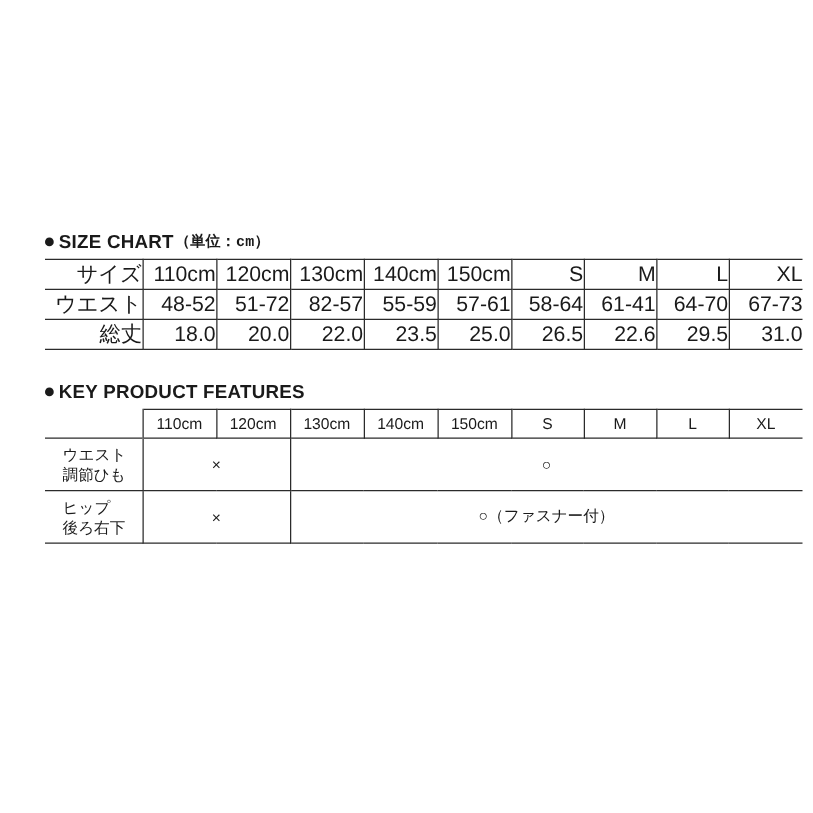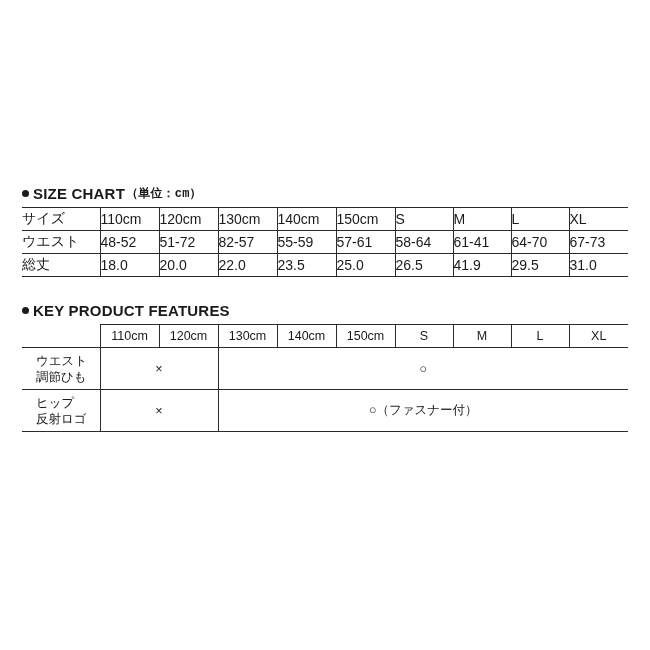--- a/index.html
+++ b/index.html
@@ -15,21 +15,21 @@
     overflow: hidden;
   }
   .page {
     position: relative;
     width: 650px;
     height: 650px;
     box-sizing: border-box;
   }
   .content {
     position: absolute;
-    left: 22px;
+    left: 36px;
     top: 186px;
     width: 606px;
   }
 
   
   .section-head {
     display: flex;
     align-items: center;
     font-weight: bold;
     font-size: 15px;
@@ -60,22 +60,22 @@
   table {
     border-collapse: collapse;
     width: 606px;
     table-layout: fixed;
   }
   table.size-chart td, table.size-chart th {
     border-top: 1px solid #2b2b2b;
     border-bottom: 1px solid #2b2b2b;
     border-left: 1px solid #2b2b2b;
     border-right: 1px solid #2b2b2b;
-    font-size: 14px;
-    text-align: left;
+    font-size: 17px;
+    text-align: right;
     height: 22px;
     padding: 0;
     font-weight: normal;
     background: #ffffff;
   }
   
   table.size-chart tr > *:first-child { border-left: none; }
   table.size-chart tr > *:last-child { border-right: none; }
 
   table.size-chart tr.head-row > * {
@@ -179,21 +179,21 @@
         <td>67-73</td>
       </tr>
       <tr>
         <td class="cell-label">総丈</td>
         <td>18.0</td>
         <td>20.0</td>
         <td>22.0</td>
         <td>23.5</td>
         <td>25.0</td>
         <td>26.5</td>
-        <td>41.9</td>
+        <td>22.6</td>
         <td>29.5</td>
         <td>31.0</td>
       </tr>
     </tbody>
       </table>
 
     <div class="spacer"></div>
 
     <div class="section-head">
       <span class="bullet"></span>
@@ -232,21 +232,21 @@
           <div>ウエスト</div>
           <div>調節ひも</div>
         </td>
         <td class="mark" colspan="2">×</td>
         <td class="mark" colspan="7">○</td>
       </tr>
 
       <tr class="r-tall">
         <td class="rowlabel">
           <div>ヒップ</div>
-          <div>反射ロゴ</div>
+          <div>後ろ右下</div>
         </td>
         <td class="mark" colspan="2">×</td>
         <td class="mark" colspan="7">○（ファスナー付）</td>
       </tr>
 
     </tbody>
       </table>
 
   </div>
 </div>

